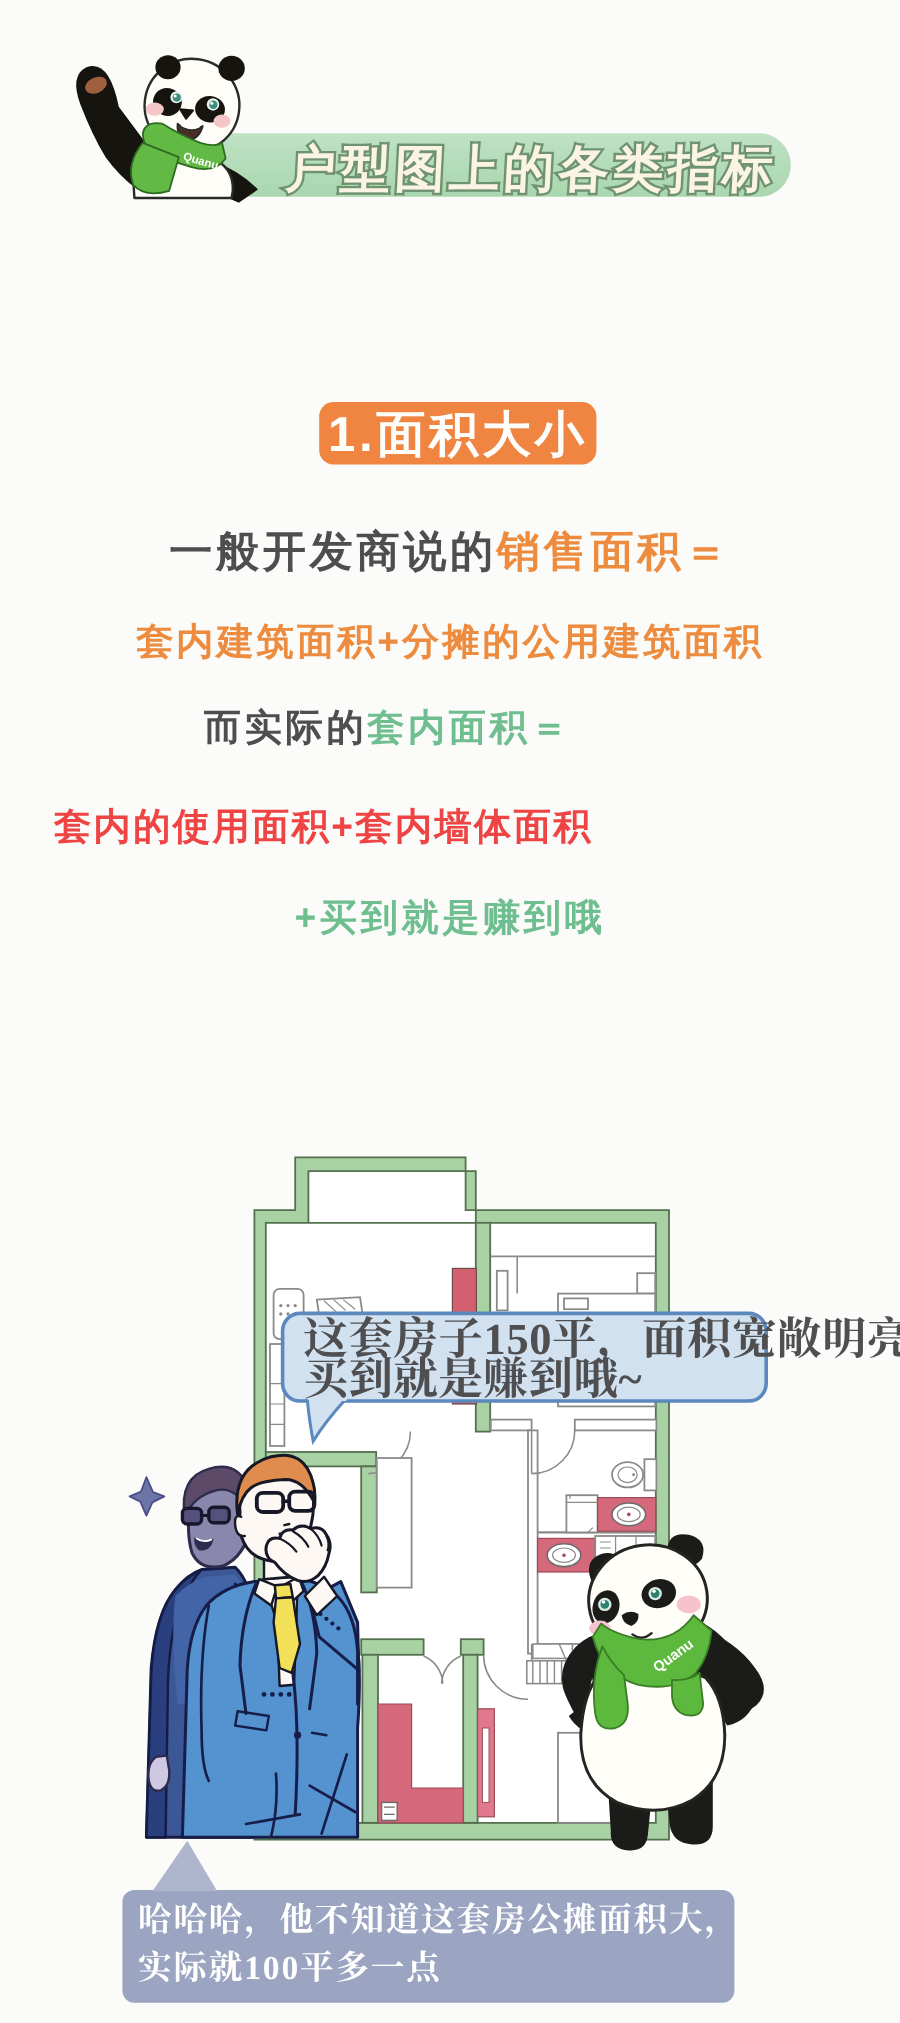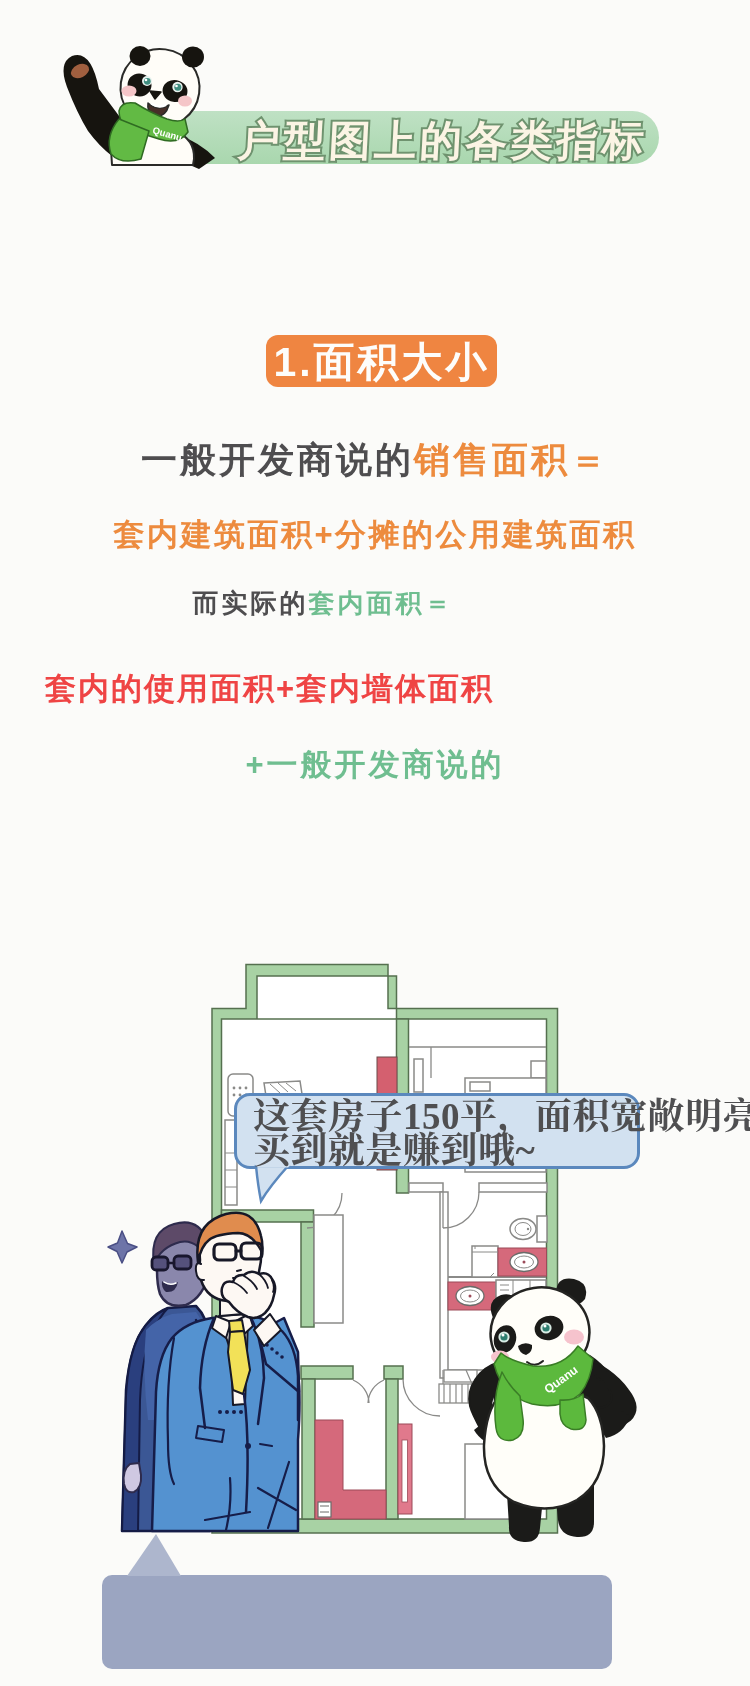--- a/index.html
+++ b/index.html
@@ -63,25 +63,25 @@
 </svg>
 
 <div class="abs" style="left:266px;top:335px;width:231px;height:52px;background:#ef8541;border-radius:12px;"></div>
 
 <div class="abs" style="left:266px;top:335px;width:231px;height:68px;line-height:54px;text-align:center;font-size:41px;letter-spacing:3px;font-weight:bold;color:#fdfdfb;">1.面积大小</div>
 
 <div class="abs" style="left:0;top:436px;width:750px;text-align:center;font-size:36px;letter-spacing:3px;font-weight:bold;color:#4e4d4f;">一般开发商说的<span style="color:#ed8b3e;">销售面积＝</span></div>
 
 <div class="abs" style="left:0;top:514px;width:750px;text-align:center;font-size:31px;letter-spacing:2.5px;font-weight:bold;color:#ed8b3e;">套内建筑面积+分摊的公用建筑面积</div>
 
-<div class="abs" style="left:0;top:586px;width:646px;text-align:center;font-size:26px;letter-spacing:3px;font-weight:bold;color:#4e4d4f;">而实际的<span style="color:#6fbe90;">套内面积＝</span></div>
+<div class="abs" style="left:0;top:586px;width:646px;text-align:center;font-size:31px;letter-spacing:3px;font-weight:bold;color:#4e4d4f;">而实际的<span style="color:#6fbe90;">套内面积＝</span></div>
 
 <div class="abs" style="left:0;top:668px;width:750px;text-align:left;font-size:31px;letter-spacing:2px;font-weight:bold;color:#ef4444;margin-left:45px;">套内的使用面积+套内墙体面积</div>
 
-<div class="abs" style="left:0;top:744px;width:750px;text-align:center;font-size:31px;letter-spacing:3px;font-weight:bold;color:#6fbe90;">+一般开发商说的</div>
+<div class="abs" style="left:0;top:744px;width:750px;text-align:center;font-size:31px;letter-spacing:3px;font-weight:bold;color:#6fbe90;">+买到就是赚到哦</div>
 
 <svg class="abs" style="left:195px;top:945px;" width="380" height="605" viewBox="195 945 380 605">
 
   <path d="M212 1008.5 L246 1008.5 L246 964.5 L388 964.5 L388 1008.5 L557.5 1008.5 L557.5 1533 L212 1533 Z" fill="#ffffff"></path>
 
   <path fill-rule="evenodd" fill="#a8d2a4" stroke="#55704f" stroke-width="1.5" d="
     M212 1008.5 L246 1008.5 L246 964.5 L388 964.5 L388 1008.5 L557.5 1008.5 L557.5 1533 L212 1533 Z
     M221.5 1019 L396.5 1019 L396.5 976 L377 976 L257 976 L257 1019 L221.5 1019 L221.5 1519 L546.5 1519 L546.5 1019 Z"></path>
 
   <rect x="396.5" y="1019" width="12" height="174" fill="#a8d2a4" stroke="#55704f" stroke-width="1.5"></rect>
@@ -344,14 +344,15 @@
     <text x="548" y="1394" font-family="Liberation Sans, sans-serif" font-size="12" font-weight="bold" fill="#fff" transform="rotate(-36 548 1394)">Quanu</text>
   </g>
 </svg>
 
 <div class="abs" style="left:102px;top:1575px;width:510px;height:94px;background:#9ba5c1;border-radius:10px;"></div>
 <svg class="abs" style="left:118px;top:1532px;" width="75" height="45" viewBox="0 0 75 45">
 
   <path d="M38 2 L63 44 L9 44 Z" fill="#adb6cd"></path>
 </svg>
 
+<div class="abs" style="left:115px;top:1581px;white-space:nowrap;font-family:'Liberation Serif','Noto Serif SC','Noto Serif TC',serif;font-size:28px;letter-spacing:1.5px;font-weight:bold;color:#ffffff;line-height:40px;">哈哈哈，他不知道这套房公摊面积大，<br>实际就100平多一点</div>
 
 </div>
 
 </body></html>

